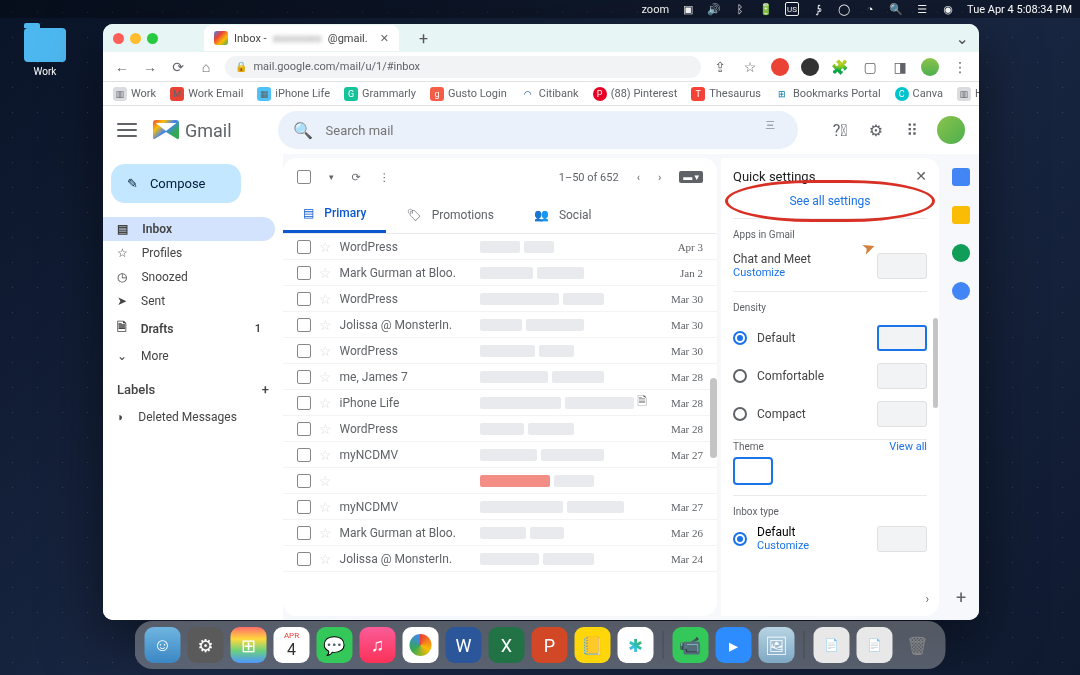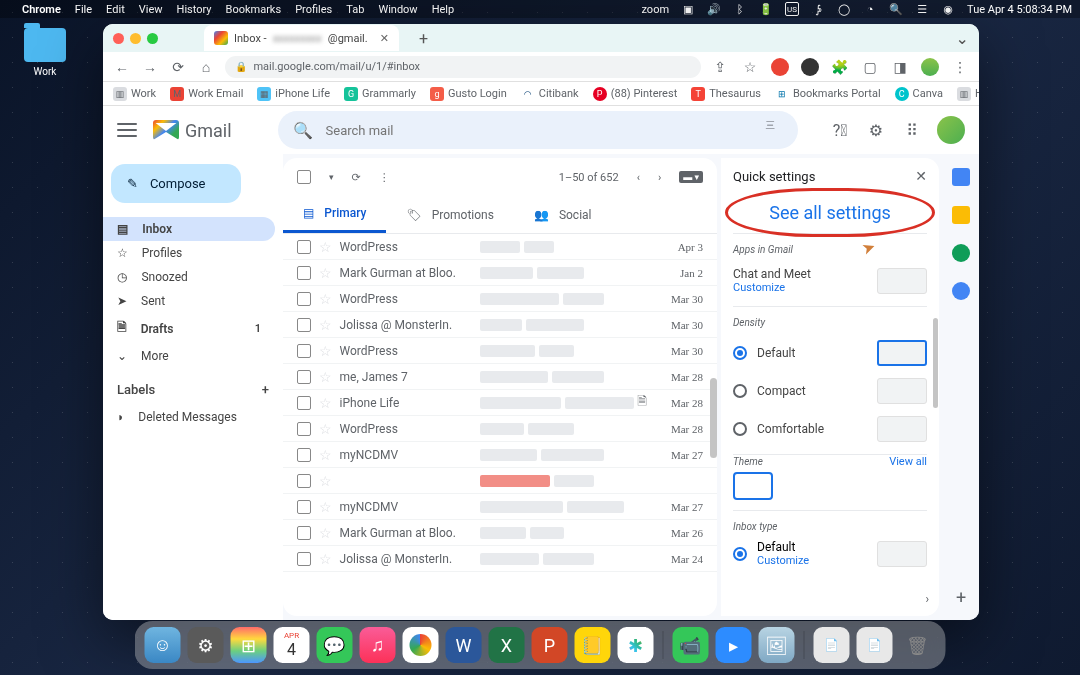--- a/index.html
+++ b/index.html
@@ -84,25 +84,25 @@
 .mail-row { display: flex; align-items: center; padding: 4px 14px; border-bottom: 1px solid #f1f3f4; font-size: 12px; height: 26px; }
 .mail-row .sender { width: 140px; color: #5f6368; }
 .mail-row .subj { flex: 1; display: flex; gap: 4px; }
 .mail-row .subj .bar { height: 12px; background: #e8eaed; border-radius: 2px; }
 .mail-row .date { width: 50px; text-align: right; color: #5f6368; font-size: 11px; font-family: Liberation Serif, serif; }
 .star { color: #dadce0; font-size: 14px; margin: 0 8px; cursor: pointer; }
 .scrollthumb { position: absolute; right: 0; top: 220px; width: 7px; height: 80px; background: #c4c4c4; border-radius: 4px; }
 
 
 .qs-panel { width: 218px; background: white; border-radius: 0 14px 14px 0; margin: 4px 4px 4px 0; padding: 10px 12px; font-size: 12px; overflow-y: hidden; position: relative; }
-.qs-header { display: flex; justify-content: space-between; align-items: center; font-size: 13px; color: #202124; margin-bottom: 8px; }
+.qs-header { display: flex; justify-content: space-between; align-items: center; font-size: 13px; color: #202124; margin-bottom: 0; }
 .qs-close { cursor: pointer; color: #5f6368; font-size: 14px; }
-.see-all { text-align: center; color: #1a73e8; padding: 10px 0; border-bottom: 1px solid #e8eaed; cursor: pointer; font-size: 18px; position: relative; }
+.see-all { text-align: center; color: #1a73e8; padding: 10px 0; border-bottom: 1px solid #e8eaed; cursor: pointer; font-size: 12px; position: relative; }
 .red-oval { position: absolute; left: -8px; right: -8px; top: -4px; bottom: -4px; border: 3px solid #d93025; border-radius: 50% / 60%; pointer-events: none; }
-.qs-section-label { font-size: 10px; color: #5f6368; margin: 10px 0 6px; font-style: italic; }
+.qs-section-label { font-size: 10px; color: #5f6368; margin: 10px 0 6px; }
 .qs-opt { display: flex; align-items: center; gap: 10px; padding: 6px 0; font-size: 12px; color: #444; }
 .qs-opt .preview { margin-left: auto; width: 50px; height: 26px; background: #f1f3f4; border-radius: 3px; border: 1px solid #e0e0e0; }
 .qs-opt.sel .preview { border: 2px solid #1a73e8; }
 .radio { width: 14px; height: 14px; border: 2px solid #5f6368; border-radius: 50%; position: relative; }
 .radio.on { border-color: #1a73e8; }
 .radio.on::after { content:""; position:absolute; inset:2px; background:#1a73e8; border-radius:50%; }
 .qs-link { color: #1a73e8; font-size: 11px; cursor: pointer; }
 .theme-thumb { width: 40px; height: 28px; border: 2px solid #1a73e8; border-radius: 4px; background: linear-gradient(white,white); margin-top: 4px; }
 .inbox-type-row { display: flex; align-items: center; gap: 10px; margin-top: 8px; }
 .qs-chev { position: absolute; right: 10px; bottom: 10px; color: #5f6368; }
@@ -117,33 +117,20 @@
 
 
 .dock { position: absolute; bottom: 6px; left: 50%; transform: translateX(-50%); background: rgba(220,220,220,0.35); border-radius: 18px; padding: 6px 10px; display: flex; gap: 7px; z-index: 30; backdrop-filter: blur(10px); }
 .dock-icon { width: 36px; height: 36px; border-radius: 9px; display:flex; align-items:center; justify-content:center; font-size:18px; color:white; }
 .dock-sep { width: 1px; background: rgba(0,0,0,0.2); margin: 4px 2px; }
 </style>
 </head>
 <body>
 
 <div class="menubar">
-  <div class="left">
-    <span class="apple"></span>
-    <span class="bold">Chrome</span>
-    <span>File</span>
-    <span>Edit</span>
-    <span>View</span>
-    <span>History</span>
-    <span>Bookmarks</span>
-    <span>Profiles</span>
-    <span>Tab</span>
-    <span>Window</span>
-    <span>Help</span>
-  </div>
   <div class="right">
     <span>zoom</span>
     <span class="mb-icon">▣</span>
     <span class="mb-icon">🔊</span>
     <span class="mb-icon">ᛒ</span>
     <span class="mb-icon">🔋</span>
     <span class="mb-icon" style="border:1px solid white;border-radius:2px;padding:0 2px;font-size:8px">US</span>
     <span class="mb-icon">⨔</span>
     <span class="mb-icon">◯</span>
     <span class="mb-icon">◔</span>
@@ -492,26 +479,26 @@
       </div>
       <div style="border-top:1px solid #e8eaed;margin-top:6px"></div>
       <div class="qs-section-label">Density</div>
       <div class="qs-opt sel">
           <div class="radio on"></div>
           <span>Default</span>
           <div class="preview"></div>
         </div>
       <div class="qs-opt">
           <div class="radio"></div>
-          <span>Compact</span>
+          <span>Comfortable</span>
           <div class="preview"></div>
         </div>
       <div class="qs-opt">
           <div class="radio"></div>
-          <span>Comfortable</span>
+          <span>Compact</span>
           <div class="preview"></div>
         </div>
       <div style="border-top:1px solid #e8eaed;margin-top:6px"></div>
       <div style="display:flex;justify-content:space-between;align-items:center;">
         <span class="qs-section-label" style="margin:0">Theme</span>
         <span class="qs-link">View all</span>
       </div>
       <div class="theme-thumb"></div>
       <div style="border-top:1px solid #e8eaed;margin-top:10px"></div>
       <div class="qs-section-label">Inbox type</div>

